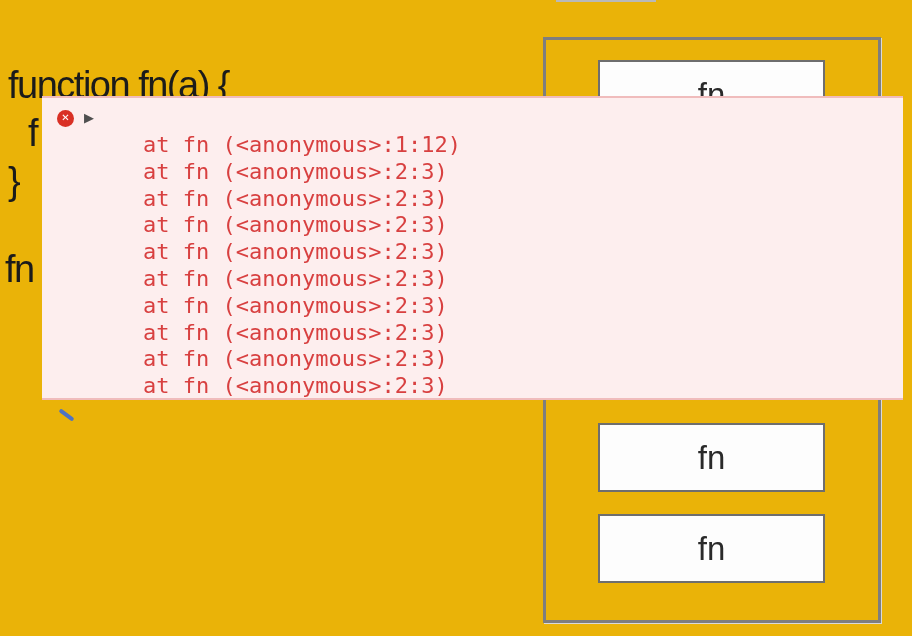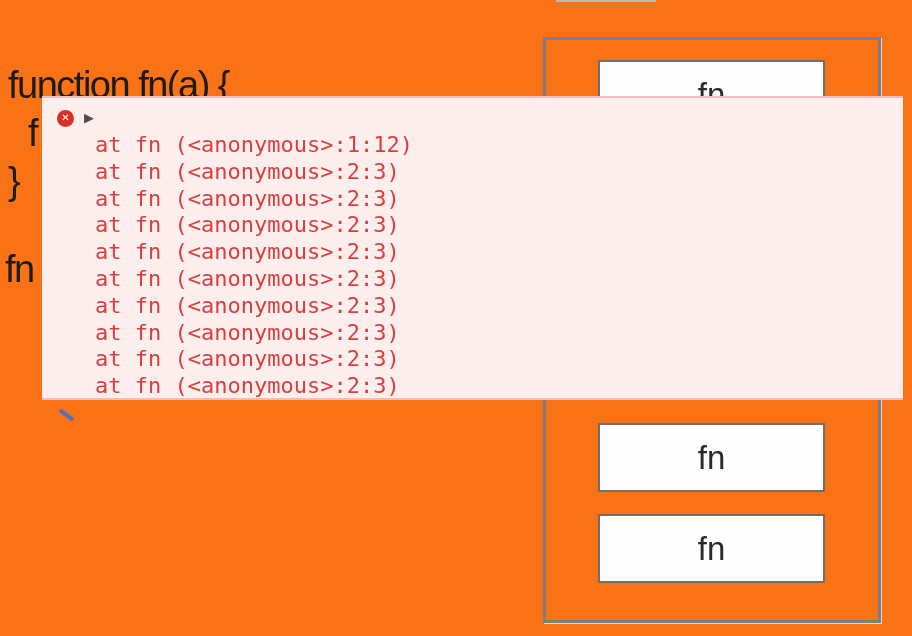--- a/index.html
+++ b/index.html
@@ -64,21 +64,21 @@
     box-sizing: border-box;
     font-family: "DejaVu Sans Mono", monospace;
     font-size: 22px;
     padding-top: 7px;
   }
   .console-row {
     height: 26.8px;
     line-height: 26.8px;
     white-space: pre;
     color: var(--stack-color, #d84040);
-    padding-left: 53px;
+    padding-left: 101px;
     overflow: hidden;
   }
   .console-header {
     display: flex;
     align-items: center;
     padding-left: 15px;
     height: 27px;
   }
   .err-icon {
     width: 17px; height: 17px;
@@ -111,21 +111,21 @@
     left: 58px; top: 413px;
     width: 17px; height: 4px;
     border-radius: 2px;
     background: var(--pen-color, #4f73c2);
     transform: rotate(36deg);
   }
 </style>
 </head>
 <body>
 
-<div class="stage" style="background: #f97316; --console-bg: #fdeeee; --console-border: #f0bcbc; --message-color: #d73737; --stack-color: #d84040; --icon-bg: #d93025; --pen-color: #4f73c2;">
+<div class="stage" style="background: #eab308; --console-bg: #fdeeee; --console-border: #f0bcbc; --message-color: #d73737; --stack-color: #d84040; --icon-bg: #d93025; --pen-color: #4f73c2;">
 
   <div class="top-edge"></div>
 
   <div class="code-line code-l1">function fn(a) {</div>
   <div class="code-line code-l2">f</div>
   <div class="code-line code-l3">}</div>
   <div class="code-line code-l4">fn</div>
 
   <div class="outer-frame"></div>
   <div class="stack-frame stack-frame-1">

